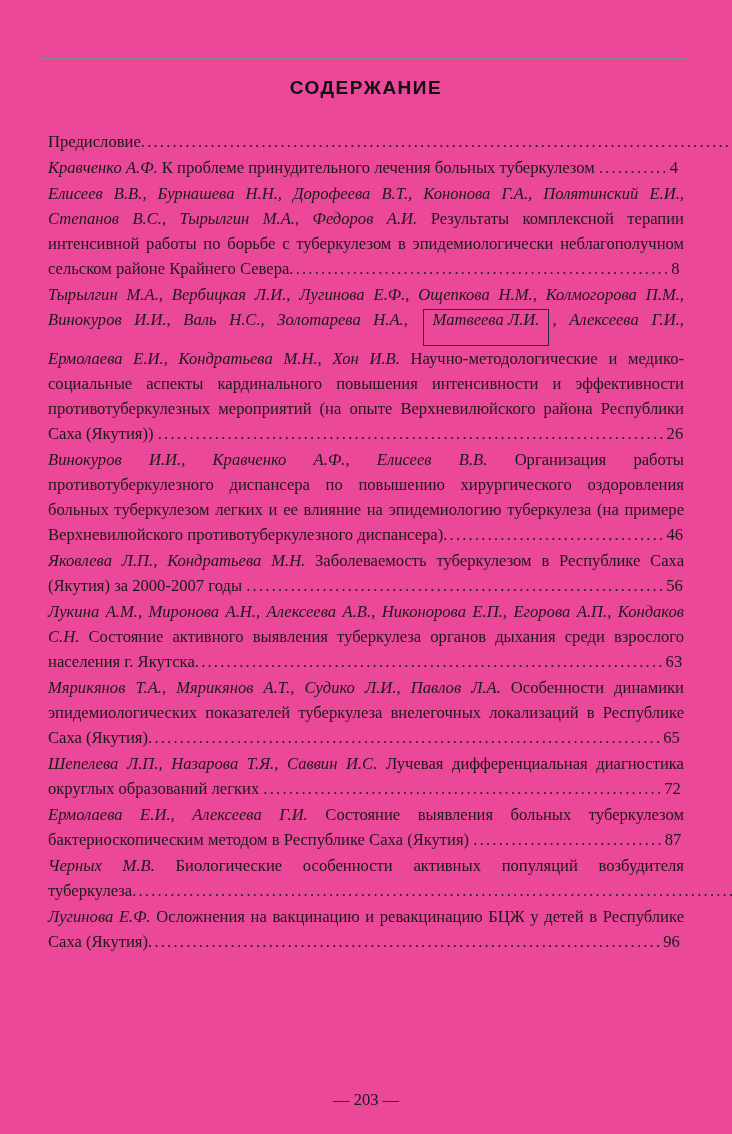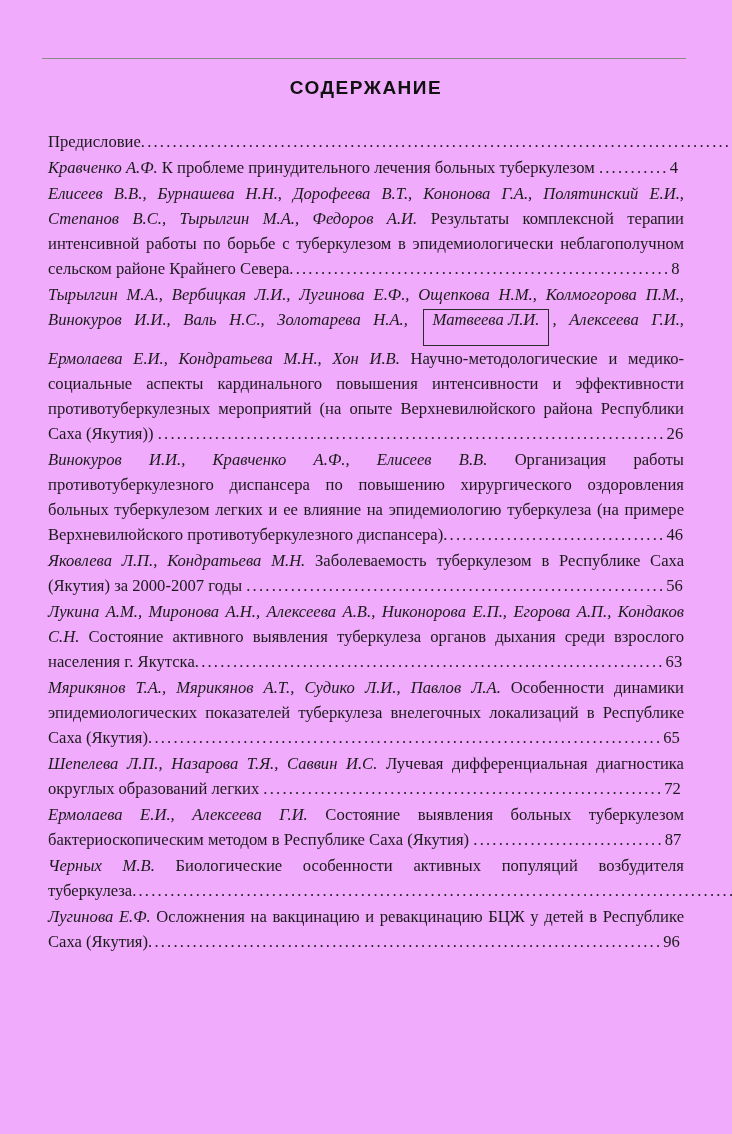--- a/index.html
+++ b/index.html
@@ -1,21 +1,21 @@
 <!DOCTYPE html>
 <html lang="ru"><head>
 <meta charset="utf-8">
 <style>
   html, body { margin: 0; padding: 0; background: #e9e7e2; }
   .page {
     position: relative;
     width: 732px;
     height: 1134px;
     margin: 0 auto;
-    background: #f0abfc;
+    background: #ec4899;
     box-sizing: border-box;
     padding: 0 48px;
     font-family: "Liberation Serif", serif;
     color: #1a1a1a;
     overflow: hidden;
   }
   .top-rule {
     margin: 58px 0 0 -6px;
     width: 644px;
     border-top: 1.6px solid #8a8a86;
@@ -92,13 +92,14 @@
     <p class="entry"><i class="au">Шепелева Л.П., Назарова Т.Я., Саввин И.С.</i><span class="tt"> Лучевая дифференциальная диагностика округлых образований легких </span><span class="dots">...............................................................</span><span class="pg">72</span></p>
 
 
     <p class="entry"><i class="au">Ермолаева Е.И., Алексеева Г.И.</i><span class="tt"> Состояние выявления больных туберкулезом бактериоскопическим методом в Республике Саха (Якутия) </span><span class="dots">..............................</span><span class="pg">87</span></p>
 
     <p class="entry"><i class="au">Черных М.В.</i><span class="tt"> Биологические особенности активных популяций возбудителя туберкулеза</span><span class="dots">................................................................................................................................................................................................................................................................................................................................................................................................................</span></p>
 
     <p class="entry"><i class="au">Лугинова Е.Ф.</i><span class="tt"> Осложнения на вакцинацию и ревакцинацию БЦЖ у детей в Республике Саха (Якутия)</span><span class="dots">.................................................................................</span><span class="pg">96</span></p>
   </div>
 
+  <div class="footer">—  203  —</div>
 </div>
 
 </body></html>

